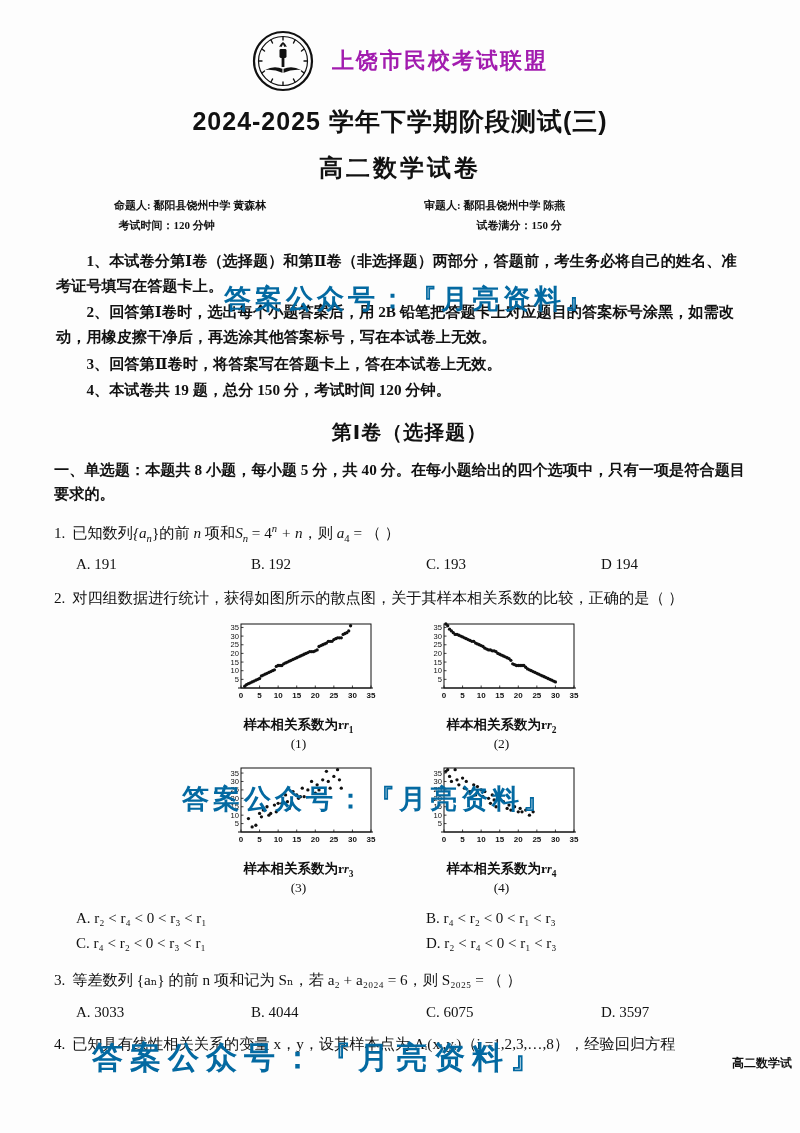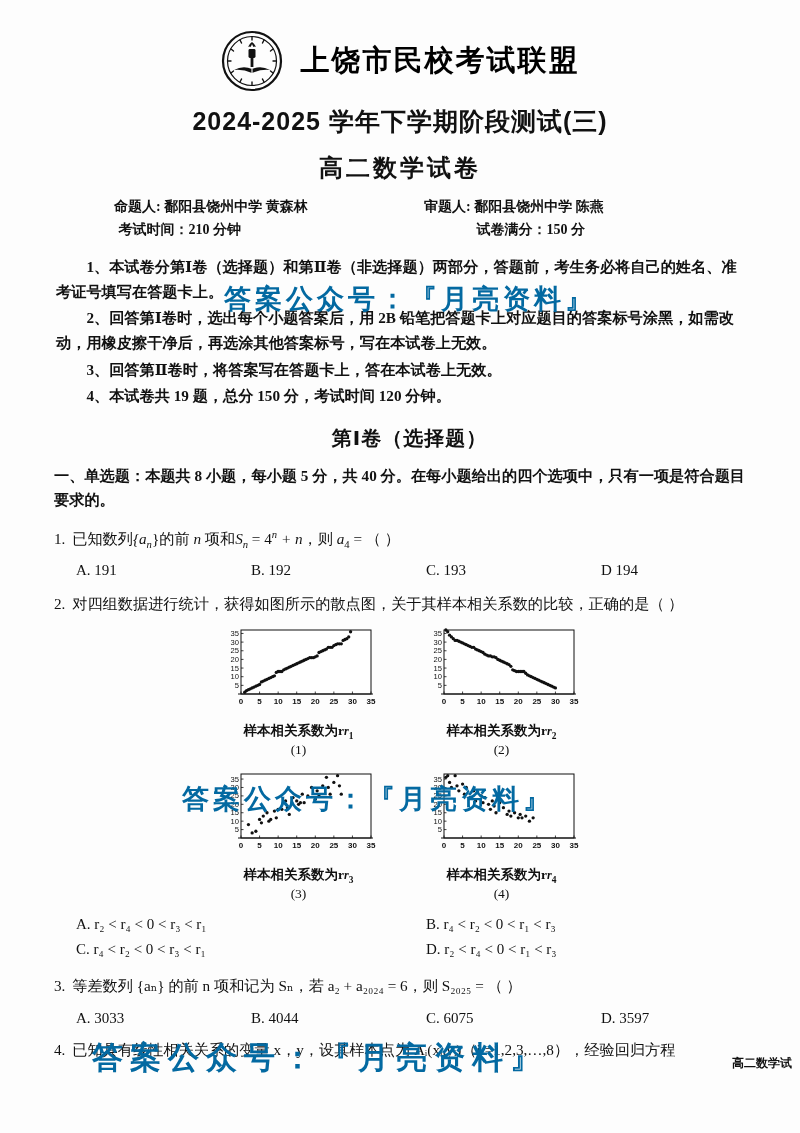--- a/index.html
+++ b/index.html
@@ -34,44 +34,44 @@
     justify-content: center;
     gap: 18px;
   }
   .emblem {
     width: 62px; height: 62px;
     flex: 0 0 62px;
   }
   .school-title {
     font-family: Liberation Sans, sans-serif;
     font-weight: bold;
-    font-size: 29px;
+    font-size: 22px;
     letter-spacing: 2px;
-    color: #000000;
+    color: #a21caf;
   }
   .exam-title {
     font-family: "Liberation Sans", "DejaVu Sans", sans-serif;
     font-weight: bold;
     font-size: 25px;
     margin-top: 13px;
     letter-spacing: 1px;
   }
   .subject-title {
     font-family: "Liberation Sans", "DejaVu Sans", sans-serif;
     font-weight: bold;
     font-size: 24px;
     margin-top: 14px;
     letter-spacing: 3px;
   }
 
   
   .meta-line {
     display: flex;
     justify-content: center;
-    font-size: 14px;
+    font-size: 11px;
     margin-top: 14px;
     font-weight: bold;
   }
   .meta-line .left  { width: 310px; text-align: left; padding-left: 38px;}
   .meta-line .right { width: 300px; text-align: left; }
   .meta-line2 { margin-top: 5px; }
   .meta-line2 .left { padding-left: 95px; }
   .meta-line2 .right { padding-left: 48px; }
 
   
@@ -223,21 +223,21 @@
     </div>
     <div class="exam-title">2024-2025 学年下学期阶段测试(三)</div>
     <div class="subject-title">高二数学试卷</div>
   </div>
 
   <div class="meta-line">
     <span class="left">命题人: 鄱阳县饶州中学  黄森林</span>
     <span class="right">审题人:  鄱阳县饶州中学  陈燕</span>
   </div>
   <div class="meta-line meta-line2">
-    <span class="left">考试时间：210 分钟</span>
+    <span class="left">考试时间：120 分钟</span>
     <span class="right">试卷满分：150 分</span>
   </div>
 
   <div class="instructions">
     <p>1、本试卷分第Ⅰ卷（选择题）和第Ⅱ卷（非选择题）两部分，答题前，考生务必将自己的姓名、准考证号填写在答题卡上。</p>
     <p>2、回答第Ⅰ卷时，选出每个小题答案后，用 2B 铅笔把答题卡上对应题目的答案标号涂黑，如需改动，用橡皮擦干净后，再选涂其他答案标号，写在本试卷上无效。</p>
     <p>3、回答第Ⅱ卷时，将答案写在答题卡上，答在本试卷上无效。</p>
     <p>4、本试卷共 19 题，总分 150 分，考试时间 120 分钟。</p>
   </div>
 

